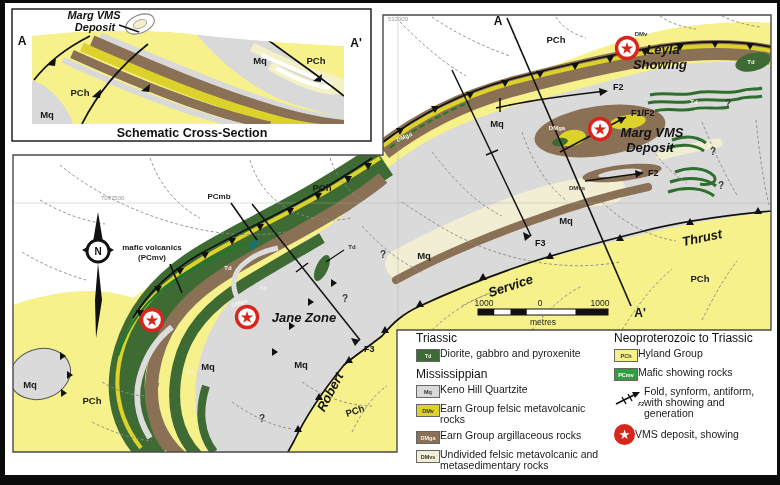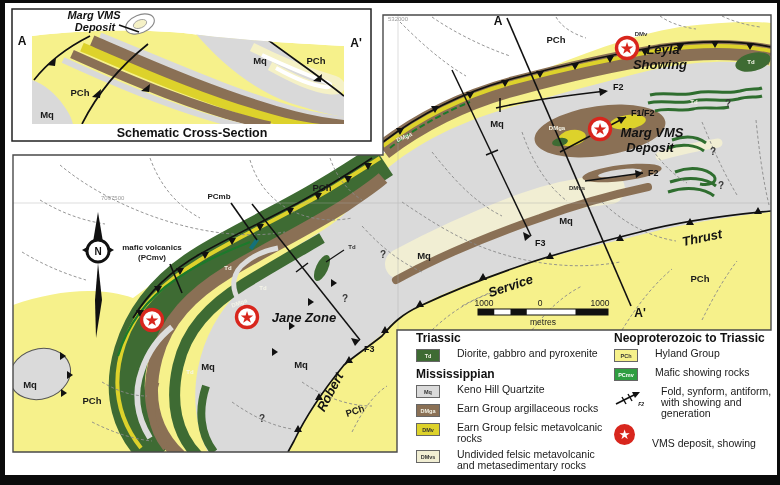--- a/index.html
+++ b/index.html
@@ -18,22 +18,22 @@
   .lbl-ax{font-weight:bold;font-size:12px;fill:#111;text-anchor:middle;}
   .lbl-scale{font-size:8.5px;fill:#1a1a1a;text-anchor:middle;}
   .stream{fill:none;stroke:#8a8a8a;stroke-width:0.9;stroke-dasharray:3 2.2;}
   .fault{fill:none;stroke:#111;stroke-width:1.7;}
   .axis{fill:none;stroke:#111;stroke-width:1.5;}
   .star-glyph{font-size:14px;fill:#d8261d;text-anchor:middle;font-weight:bold;}
 
   .legend{position:absolute;left:414px;top:330px;width:362px;height:146px;
           color:#1a1a1a;}
   .lg-col{position:absolute;top:0;}
-  .lg-h{font-weight:bold;font-size:12px;margin:1px 0 3px 0;color:#111;}
-  .lg-row{display:flex;gap:17px;margin-bottom:5px;align-items:flex-start;}
+  .lg-h{font-weight:normal;font-size:12px;margin:1px 0 3px 0;color:#111;}
+  .lg-row{display:flex;gap:0;margin-bottom:5px;align-items:flex-start;}
   .sw{width:22px;height:11px;border:1px solid #666;flex:none;margin-top:1px;
       font-weight:bold;font-size:5.5px;display:flex;align-items:center;justify-content:center;}
   .lg-t{font-size:10.5px;line-height:11px;}
   .sw-td{background:#3e6b33;color:#f2f2e6;}
   .sw-mq{background:#dadada;color:#333;}
   .sw-dmga{background:#8a7055;color:#f2f2e6;}
   .sw-dmv{background:#ddd22b;color:#333;}
   .sw-dmvs{background:#f1eed3;color:#333;}
   .sw-pch{background:#f6f18b;color:#333;}
   .sw-pcmv{background:#2f9e41;color:#fff;}
@@ -312,26 +312,26 @@
     <div class="lg-row">
       <span class="sw sw-td">Td</span>
       <span class="lg-t">Diorite, gabbro and pyroxenite</span>
     </div>
     <div class="lg-h">Mississippian</div>
     <div class="lg-row">
       <span class="sw sw-mq">Mq</span>
       <span class="lg-t">Keno Hill Quartzite</span>
     </div>
     <div class="lg-row">
+      <span class="sw sw-dmv">DMv</span>
+      <span class="lg-t" style="width:160px">Earn Group felsic metavolcanic rocks</span>
+    </div>
+    <div class="lg-row">
       <span class="sw sw-dmga">DMga</span>
       <span class="lg-t">Earn Group argillaceous rocks</span>
-    </div>
-    <div class="lg-row">
-      <span class="sw sw-dmv">DMv</span>
-      <span class="lg-t" style="width:160px">Earn Group felsic metavolcanic rocks</span>
     </div>
     <div class="lg-row">
       <span class="sw sw-dmvs">DMvs</span>
       <span class="lg-t" style="width:160px">Undivided felsic metavolcanic and metasedimentary rocks</span>
     </div>
   </div>
 
   <div class="lg-col" style="left:200px;width:162px;">
     <div class="lg-h">Neoproterozoic to Triassic</div>
     <div class="lg-row">
@@ -351,18 +351,18 @@
               <line x1="14" y1="7" x2="18" y2="14" stroke="#111" stroke-width="1.4"></line>
             </svg>
         <span class="foldtag">F2</span>
       </span>
       <span class="lg-t" style="width:125px">Fold, synform, antiform, with showing and generation</span>
     </div>
     <div class="lg-row">
       <span class="lgstar">
             <span>★</span>
           </span>
-      <span class="lg-t" style="margin-top:14px">VMS deposit, showing</span>
+      <span class="lg-t" style="margin-top:5px">VMS deposit, showing</span>
     </div>
   </div>
 </div>
 
 </div>
 
 </body></html>

